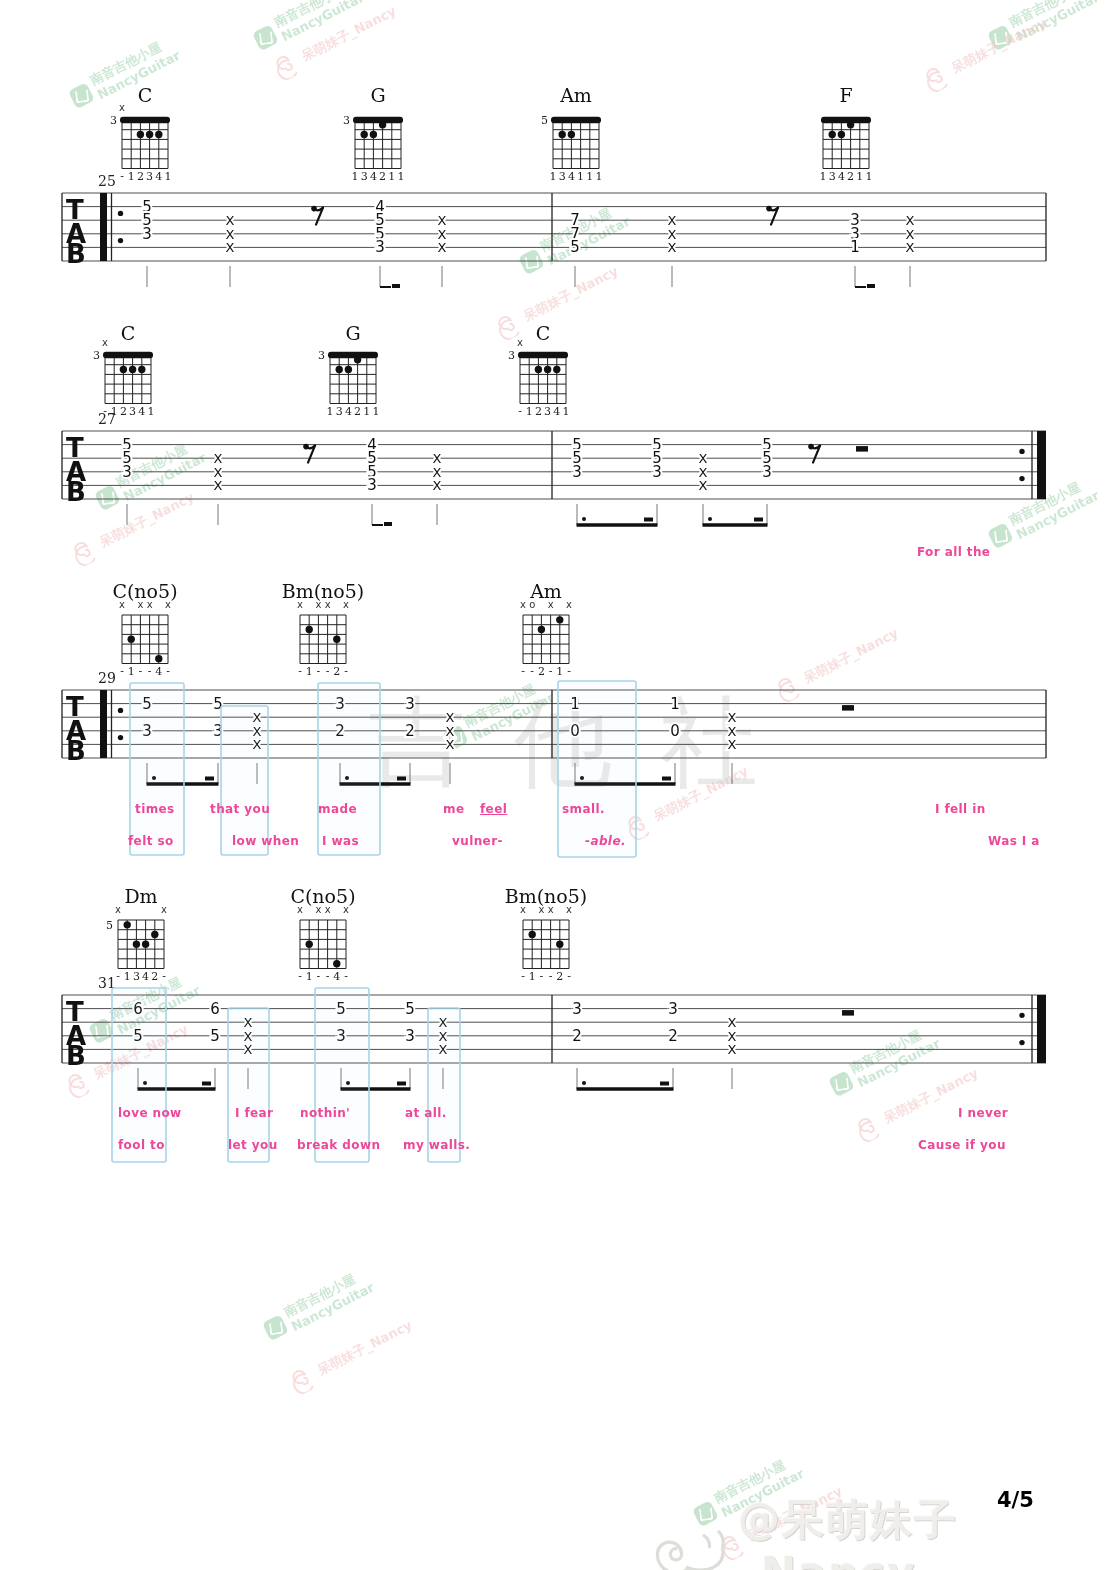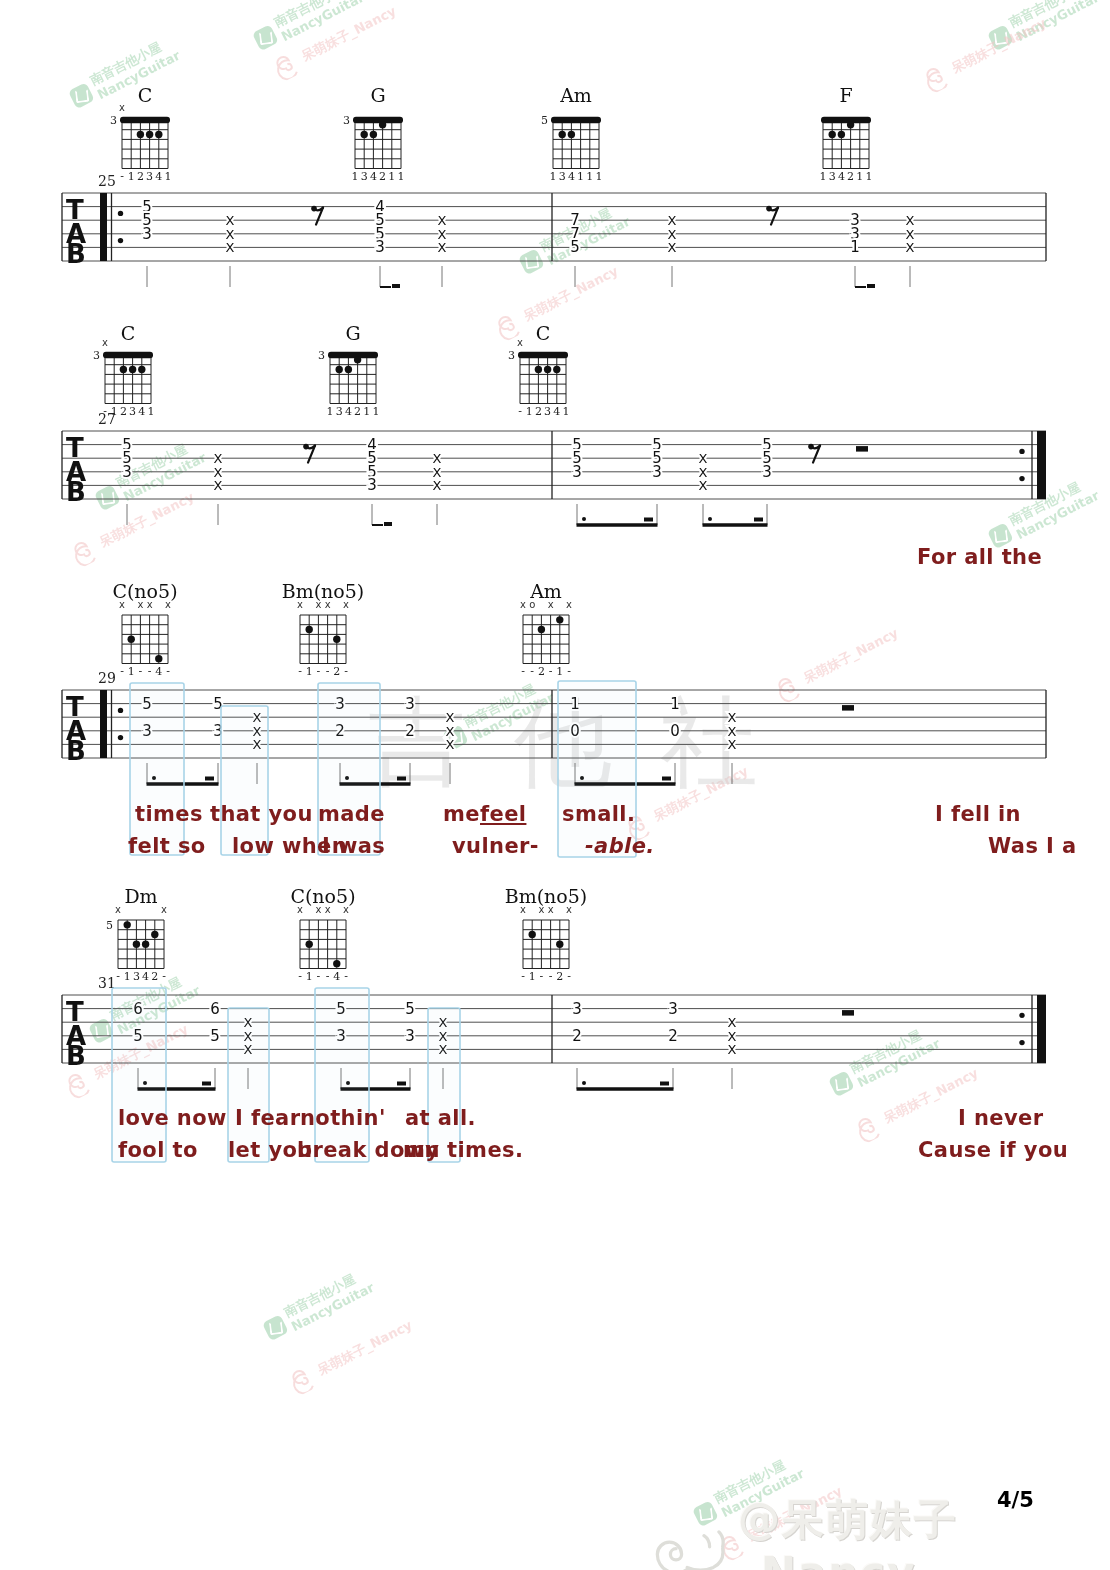--- a/index.html
+++ b/index.html
@@ -16,21 +16,21 @@
   .wmp{color:#f3c6c6;font-size:13px;font-weight:bold}
   #wm-center{position:absolute;left:368px;top:678px;z-index:1;font-family:"DejaVu Serif",serif;
              font-size:98px;color:#c8c8c8;opacity:.38;letter-spacing:48px;white-space:nowrap}
   #wm-url{position:absolute;left:380px;top:795px;z-index:1;font-size:45px;font-weight:bold;
           color:#c4c4c4;opacity:.45;letter-spacing:1px}
   #wm-bottom{position:absolute;left:648px;top:1492px;z-index:1;display:flex;align-items:center;gap:4px}
   #wm-bottom span{font-size:42px;font-weight:bold;color:#efeeea;letter-spacing:2px;
                   text-shadow:1px 1px 0 #d6d4d0,-1px -1px 0 #fbfaf8}
   #score{position:absolute;left:0;top:0;z-index:2}
   #lyrics{position:absolute;inset:0;z-index:3;pointer-events:none}
-  .lyric{position:absolute;font-size:21px;font-weight:bold;color:#7f1d1d;white-space:nowrap;letter-spacing:.4px}
+  .lyric{position:absolute;font-size:12px;font-weight:bold;color:#ec4899;white-space:nowrap;letter-spacing:.4px}
   #page-num{position:absolute;left:997px;top:1488px;z-index:4;font-size:21px;font-weight:bold;color:#000000}
   
   .sl{stroke:#4f4f4f;stroke-width:1}
   .bl{stroke:#222;stroke-width:1.3}
   .note{font:15px "DejaVu Sans",sans-serif;fill:#111;text-anchor:middle;paint-order:stroke;stroke:#fff;stroke-width:4px}
   .xm{font:13px "DejaVu Sans",sans-serif;fill:#111;text-anchor:middle;paint-order:stroke;stroke:#fff;stroke-width:4px}
   .tabL{font:bold 26px "DejaVu Sans",sans-serif;fill:#111}
   .mnum{font:14px "DejaVu Serif",serif;fill:#222}
   .cname{font:19px "DejaVu Serif",serif;fill:#111;text-anchor:middle}
   .cgrid{stroke:#222;stroke-width:1}
@@ -779,21 +779,21 @@
       <div class="lyric" style="left: 585px; top: 834px; font-style: italic;">-able.</div>
       <div class="lyric" style="left: 948px; top: 834px; margin-left: 40px;">Was I a</div>
       <div class="lyric" style="left: 118px; top: 1106px;">love now</div>
       <div class="lyric" style="left: 235px; top: 1106px;">I fear</div>
       <div class="lyric" style="left: 300px; top: 1106px;">nothin'</div>
       <div class="lyric" style="left: 405px; top: 1106px;">at all.</div>
       <div class="lyric" style="left: 958px; top: 1106px;">I never</div>
       <div class="lyric" style="left: 118px; top: 1138px;">fool to</div>
       <div class="lyric" style="left: 228px; top: 1138px;">let you</div>
       <div class="lyric" style="left: 297px; top: 1138px;">break down</div>
-      <div class="lyric" style="left: 403px; top: 1138px;">my times.</div>
+      <div class="lyric" style="left: 403px; top: 1138px;">my walls.</div>
       <div class="lyric" style="left: 918px; top: 1138px;">Cause if you</div>
     </div>
   <div id="wm-bottom">
     <svg width="92" height="64" viewBox="0 0 92 64">
       <path d="M30 36 a6 6 0 1 0 6 6 a13 13 0 1 0 -26 0 a20 20 0 0 0 32 16 M42 56 q14 6 28 0 q12 -6 10 -20 M80 34 q2 -10 -4 -16 M66 34 q0 -8 -6 -12" stroke="#deded9" stroke-width="3.5" fill="none" stroke-linecap="round"></path>
     </svg>
     <span>@呆萌妹子_Nancy</span>
   </div>
   <div id="page-num">4/5</div>
 </div>

